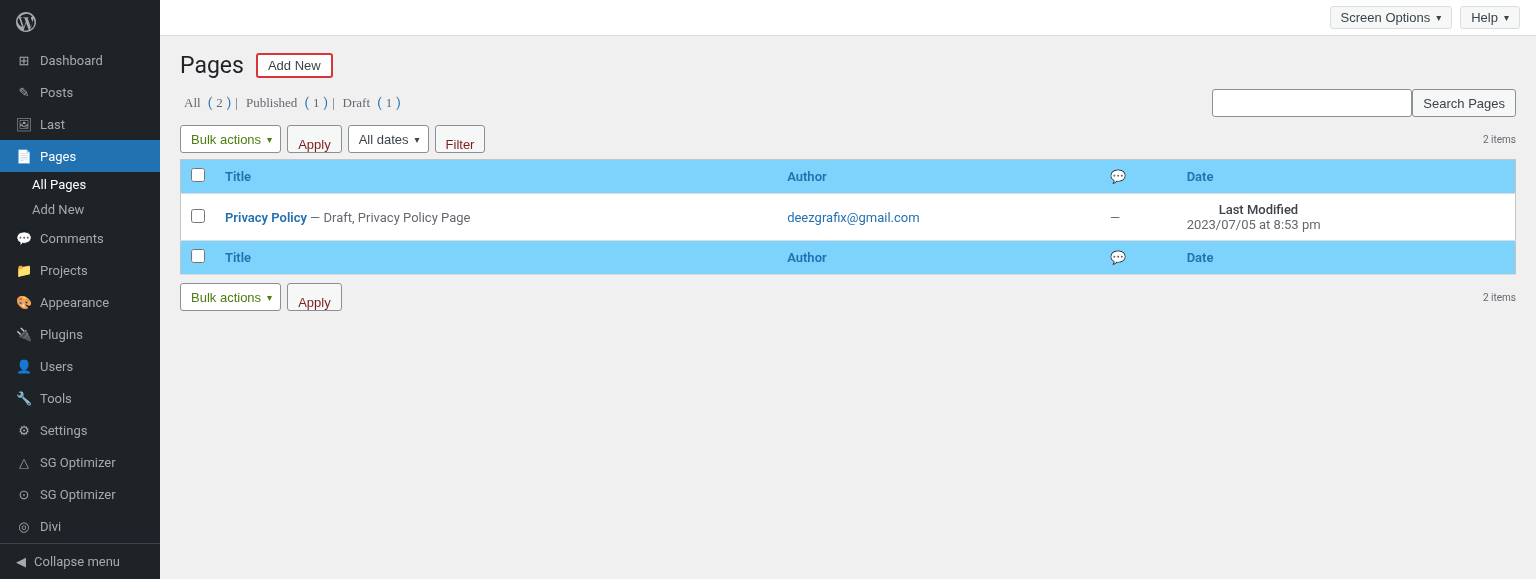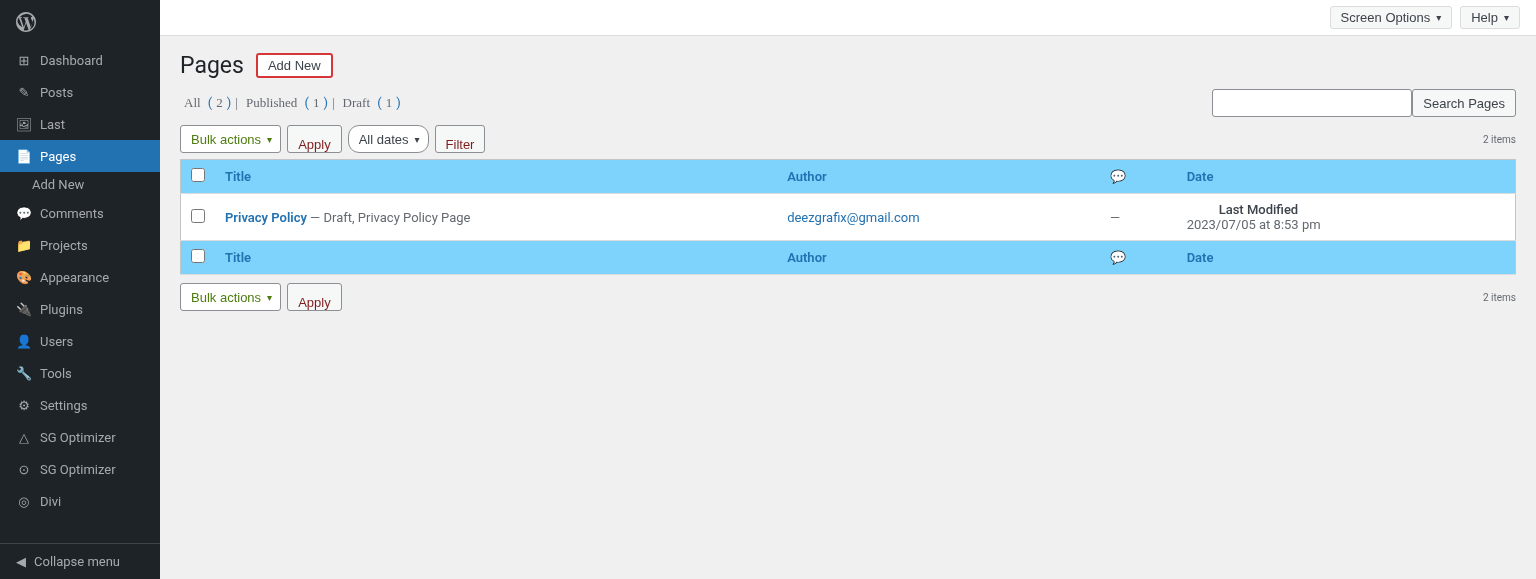--- a/index.html
+++ b/index.html
@@ -257,21 +257,21 @@
       color: #4d7c0f;
       height: 28px;
       display: flex;
       align-items: center;
       gap: 4px;
     }
 
     .date-filter-btn {
       background: #fff;
       border: 1px solid #8c8f94;
-      border-radius: 11px;
+      border-radius: 3px;
       padding: 3px 8px 3px 10px;
       font-size: 13px;
       cursor: pointer;
       color: #3c434a;
       height: 28px;
       display: flex;
       align-items: center;
       gap: 4px;
     }
   </style>
@@ -296,20 +296,23 @@
   </div>
 
   <div class="sidebar-item">
     <span class="icon">🖼</span>
     <span>Last</span>
   </div>
 
   <div class="sidebar-item active">
     <span class="icon">📄</span>
     <span>Pages</span>
+  </div>
+  <div class="sidebar-sub-item active-sub">
+    <span>All Pages</span>
   </div>
   <div class="sidebar-sub-item">
     <span>Add New</span>
   </div>
 
   <div class="sidebar-item">
     <span class="icon">💬</span>
     <span>Comments</span>
   </div>
 

